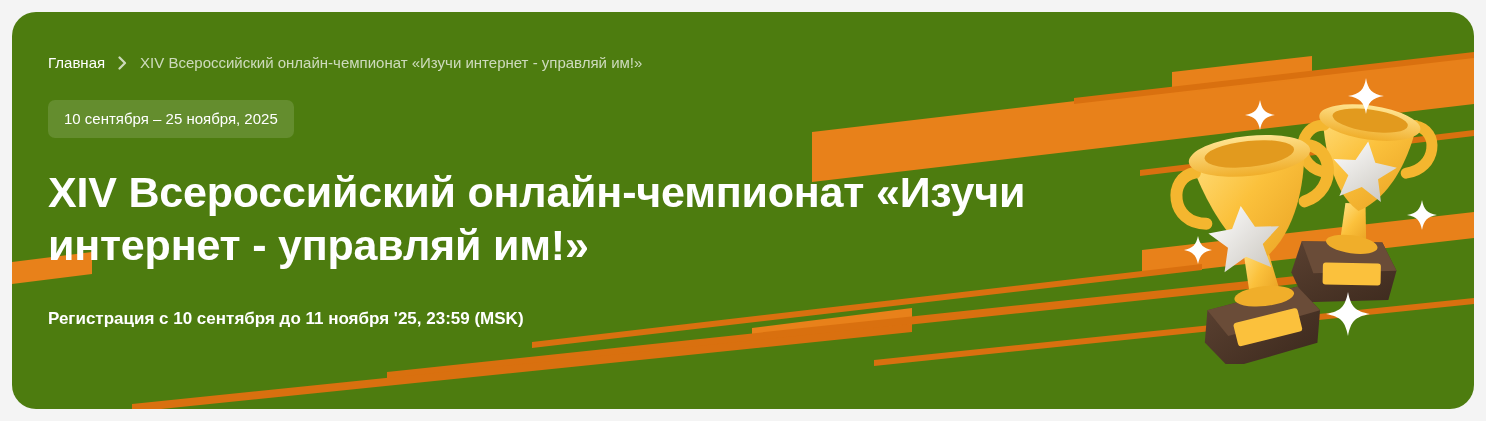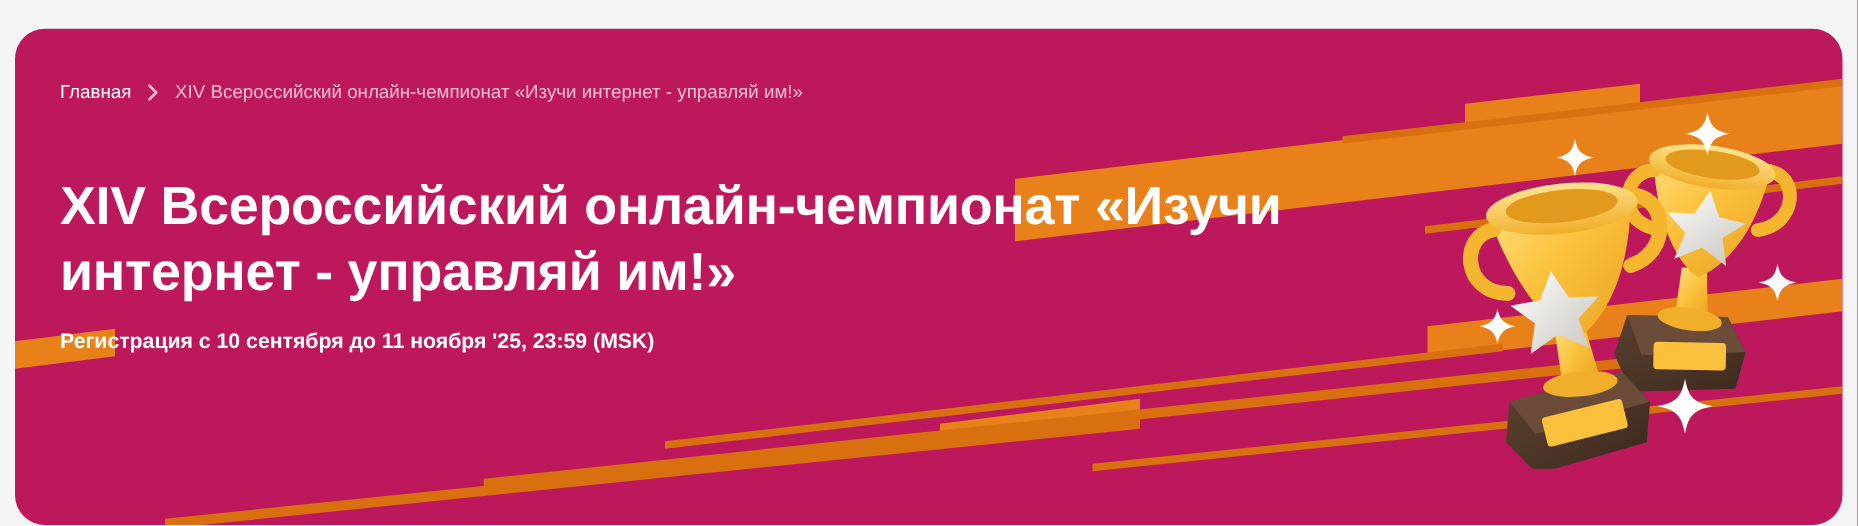--- a/index.html
+++ b/index.html
@@ -13,25 +13,25 @@
 
   body {
     background: #f4f4f4;
     font-family: "Liberation Sans", sans-serif;
     -webkit-font-smoothing: antialiased;
   }
 
   .hero-banner {
     position: absolute;
     left: 12px;
-    top: 23px;
+    top: 12px;
     width: 1462px;
     height: 397px;
     border-radius: 24px;
-    background: #be185d;
+    background: #4d7c0f;
     overflow: hidden;
   }
 
   
   .bg-deco {
     position: absolute;
     inset: 0;
     width: 100%;
     height: 100%;
     pointer-events: none;
@@ -103,21 +103,21 @@
     margin-top: 28px;
     color: #ffffff;
     font-size: 43px;
     line-height: 53px;
     font-weight: 700;
     letter-spacing: -0.2px;
     max-width: 1060px;
   }
 
   .hero-subtitle {
-    margin-top: 16px;
+    margin-top: 35px;
     color: #ffffff;
     font-size: 17px;
     line-height: 24px;
     font-weight: 700;
   }
 </style>
 </head>
 <body>
 
 <div class="hero-banner">
@@ -218,20 +218,21 @@
       <a class="breadcrumb-home" href="#">Главная</a>
       <span class="breadcrumb-sep">
         <svg width="9" height="14" viewBox="0 0 9 14" aria-hidden="true">
           <path d="M1.5 1.5 L7 7 L1.5 12.5" stroke="currentColor" stroke-width="2.2" fill="none" stroke-linecap="round" stroke-linejoin="round"></path>
         </svg>
       </span>
       <span class="breadcrumb-current">XIV Всероссийский онлайн-чемпионат «Изучи интернет - управляй им!»</span>
     </nav>
 
     <div class="meta-badges">
+      <span class="badge">10 сентября – 25 ноября, 2025</span>
     </div>
 
     <h1 class="hero-title">XIV Всероссийский онлайн-чемпионат «Изучи интернет - управляй им!»</h1>
 
     <div class="hero-subtitle">Регистрация с 10 сентября до 11 ноября '25, 23:59 (MSK)</div>
 
   </div>
 </div>
 
 </body></html>

